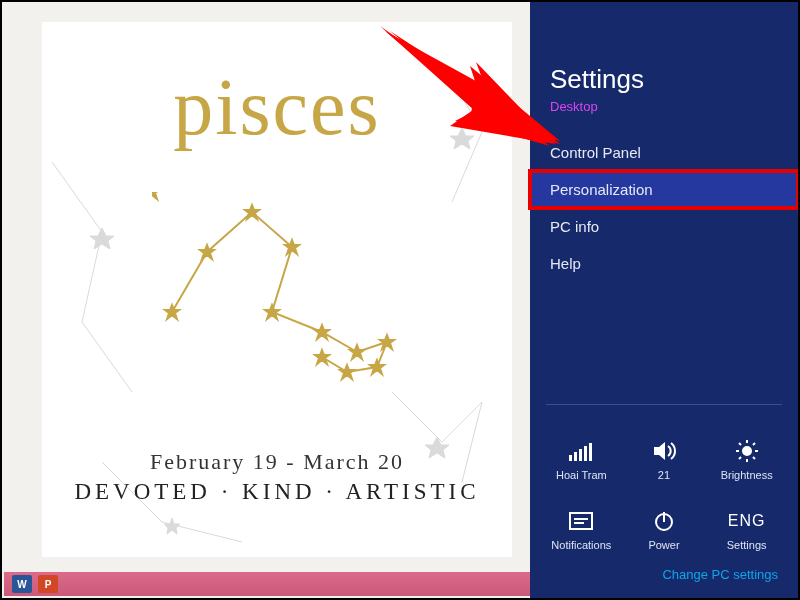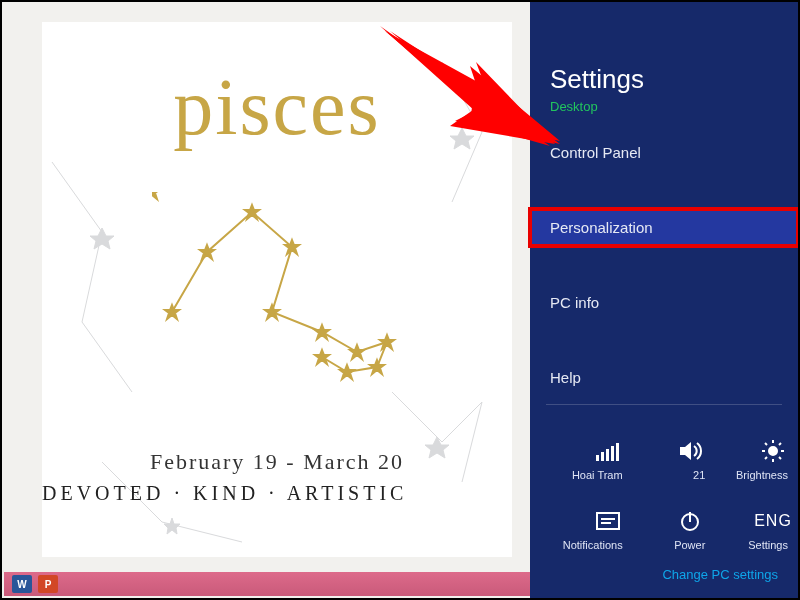--- a/index.html
+++ b/index.html
@@ -5,42 +5,42 @@
   * { box-sizing: border-box; margin: 0; padding: 0; }
   html, body { width: 800px; height: 600px; overflow: hidden; font-family: "Segoe UI", Arial, sans-serif; }
   .stage { position: relative; width: 800px; height: 600px; background: #e9ebee; }
   .frame { position: absolute; inset: 0; border: 2px solid #000; pointer-events: none; }
 
   
   .desktop { position: absolute; left: 2px; top: 2px; width: 528px; height: 596px; background: #f2f1ee; overflow: hidden; }
   .poster { position: absolute; left: 40px; top: 20px; width: 470px; height: 535px; background: #ffffff; }
   .poster .script { position: absolute; top: 40px; left: 0; right: 0; text-align: center; font-family: "Brush Script MT", cursive; font-size: 80px; color: #c7a646; letter-spacing: 2px; }
   .poster .dates { position: absolute; bottom: 82px; left: 0; right: 0; text-align: center; font-family: Georgia, serif; font-size: 22px; letter-spacing: 2px; color: #333; }
-  .poster .traits { position: absolute; bottom: 52px; left: 0; right: 0; font-family: Georgia, serif; font-size: 20px; letter-spacing: 4px; color: #222; }
+  .poster .traits { position: absolute; bottom: 52px; left: 0; right: 0; text-align: center; font-family: Georgia, serif; font-size: 23px; letter-spacing: 4px; color: #222; }
   .constellation { position: absolute; top: 170px; left: 110px; width: 260px; height: 200px; }
   .bgstars { position: absolute; inset: 0; }
 
   
   .taskbar { position: absolute; left: 2px; bottom: 2px; width: 528px; height: 24px; background: linear-gradient(#dd6a8a, #c95a7a); display: flex; align-items: center; gap: 6px; padding-left: 8px; }
   .tb-item { width: 20px; height: 18px; display: flex; align-items: center; justify-content: center; font-size: 10px; font-weight: bold; color: #fff; border-radius: 2px; }
   .tb-word { background: #2a5699; }
   .tb-ppt { background: #d24726; }
 
   
   .settings { position: absolute; right: 2px; top: 2px; width: 268px; height: 596px; background: #16296a; color: #fff; display: flex; flex-direction: column; }
   .settings-title { font-size: 26px; font-weight: 300; padding: 18px 20px 4px 20px; margin-top: 44px; }
-  .settings-sub { font-size: 13px; color: #22c55e; padding: 0 20px 20px 20px; }
-  .settings-list { display: flex; flex-direction: column; gap: 38px; }
+  .settings-sub { font-size: 13px; color: #d946ef; padding: 0 20px 20px 20px; }
+  .settings-list { display: flex; flex-direction: column; }
   .settings-item { font-size: 15px; color: #e6e9f4; padding: 10px 20px; cursor: default; }
   .settings-item.highlight { background: #2438a0; outline: 4px solid #e80000; outline-offset: -2px; }
 
   .divider { height: 1px; background: rgba(255,255,255,0.18); margin: 0 16px; }
 
   .tiles { display: grid; grid-template-columns: repeat(3, 1fr); padding: 14px 10px 6px 10px; row-gap: 8px; }
-  .tile { display: flex; flex-direction: column; align-items: flex-end; justify-content: flex-end; gap: 5px; font-size: 11px; color: #dfe4f5; height: 62px; }
+  .tile { display: flex; flex-direction: column; align-items: center; justify-content: flex-end; gap: 5px; font-size: 11px; color: #dfe4f5; height: 62px; }
   .tile .ico { width: 30px; height: 26px; display:flex; align-items:center; justify-content:center; color:#fff; }
   .eng { font-size: 16px; font-weight: 400; letter-spacing: 1px; }
   .change { text-align: right; font-size: 13px; color: #0ea5e9; padding: 10px 20px 16px 0; }
 
   
   .arrow { position: absolute; left: 380px; top: 26px; width: 180px; height: 130px; pointer-events: none; }
 
   .spacer { flex: 1; }
 </style>
 </head>

